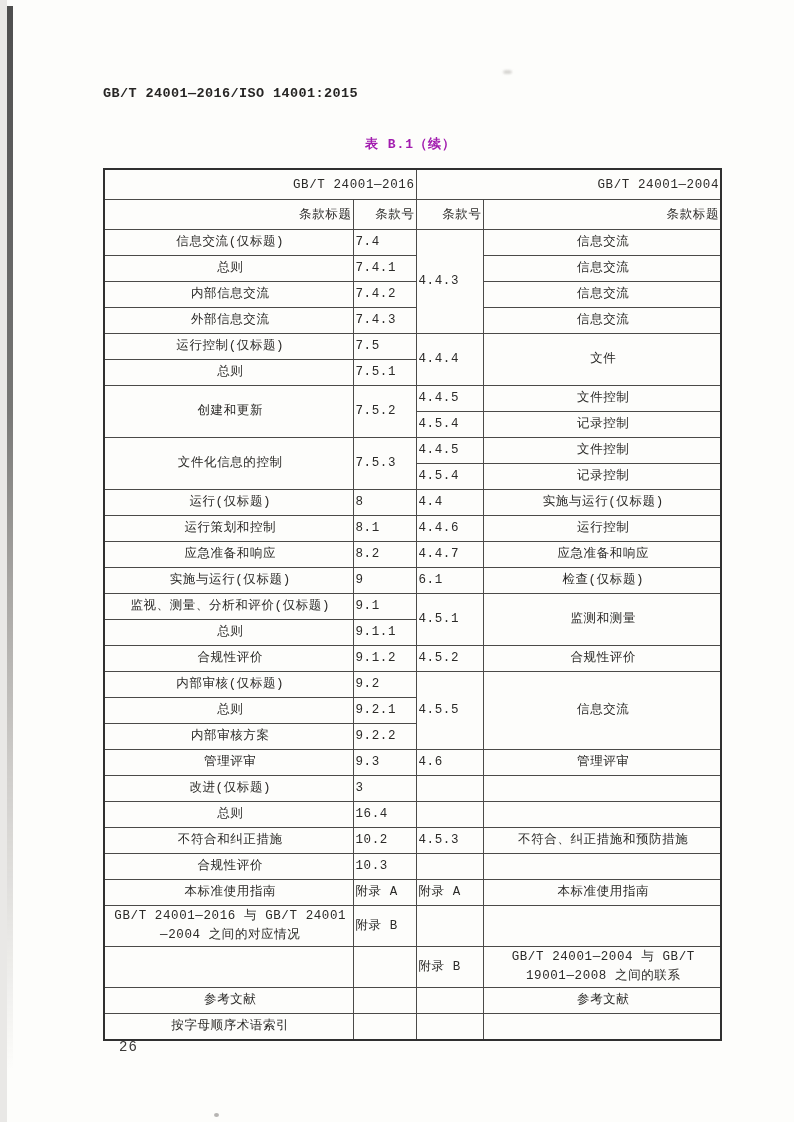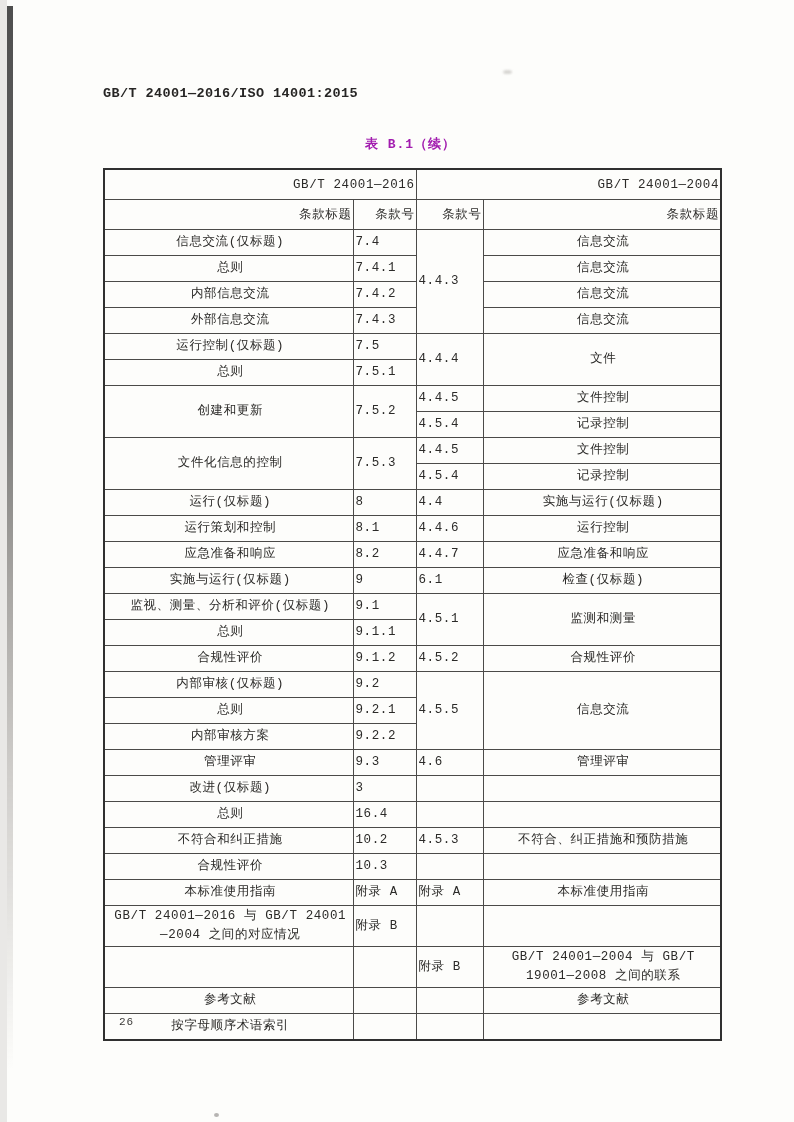--- a/index.html
+++ b/index.html
@@ -52,22 +52,22 @@
     letter-spacing:.6px;
     vertical-align:middle;
     overflow:hidden;
   }
   table.cmp thead th{height:27px;text-align:right;}
   table.cmp tbody td{height:23px;line-height:1.5;}
   table.cmp tbody tr.tall td{height:38px;}
   td.ttl{text-align:center;padding:1px 6px 1px 9px;}
   td.num{text-align:left;padding:1px 2px;}
   .page-number{
-    position:absolute;left:119px;top:1016px;
-    font-size:11px;color:#3a3937;letter-spacing:1px;
+    position:absolute;left:119px;top:1039px;
+    font-size:14px;color:#3a3937;letter-spacing:1px;
   }
 </style>
 </head>
 <body>
 
 <div class="page">
   <div class="scan-edge-left"></div>
   <div class="scan-band"></div>
   <div class="speck1"></div>
   <div class="speck2"></div>

